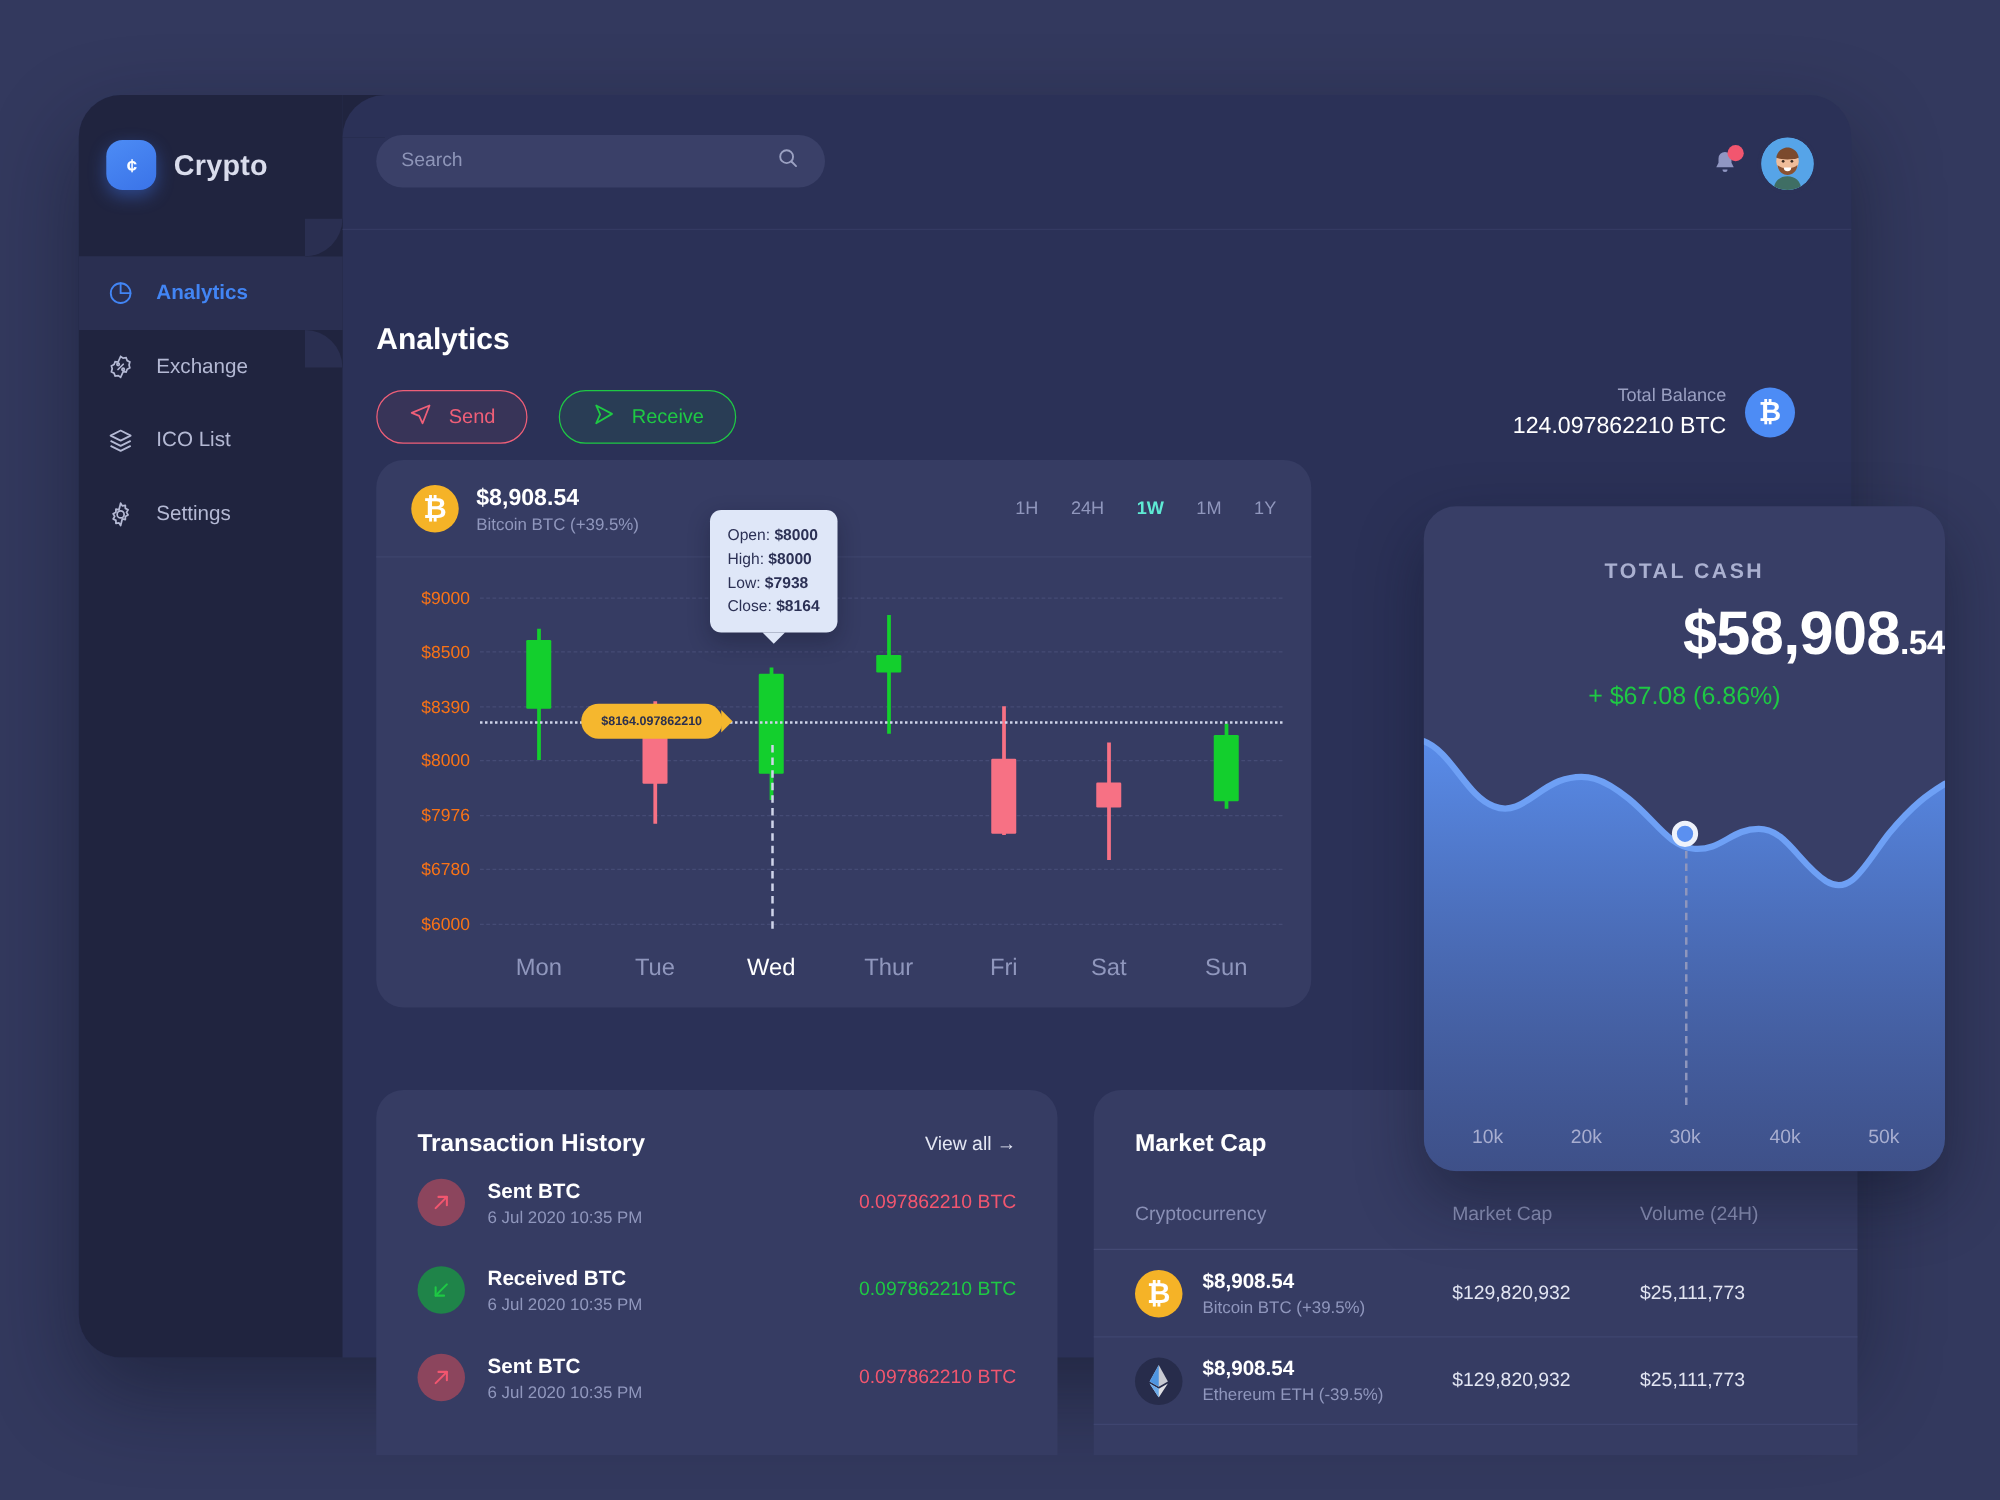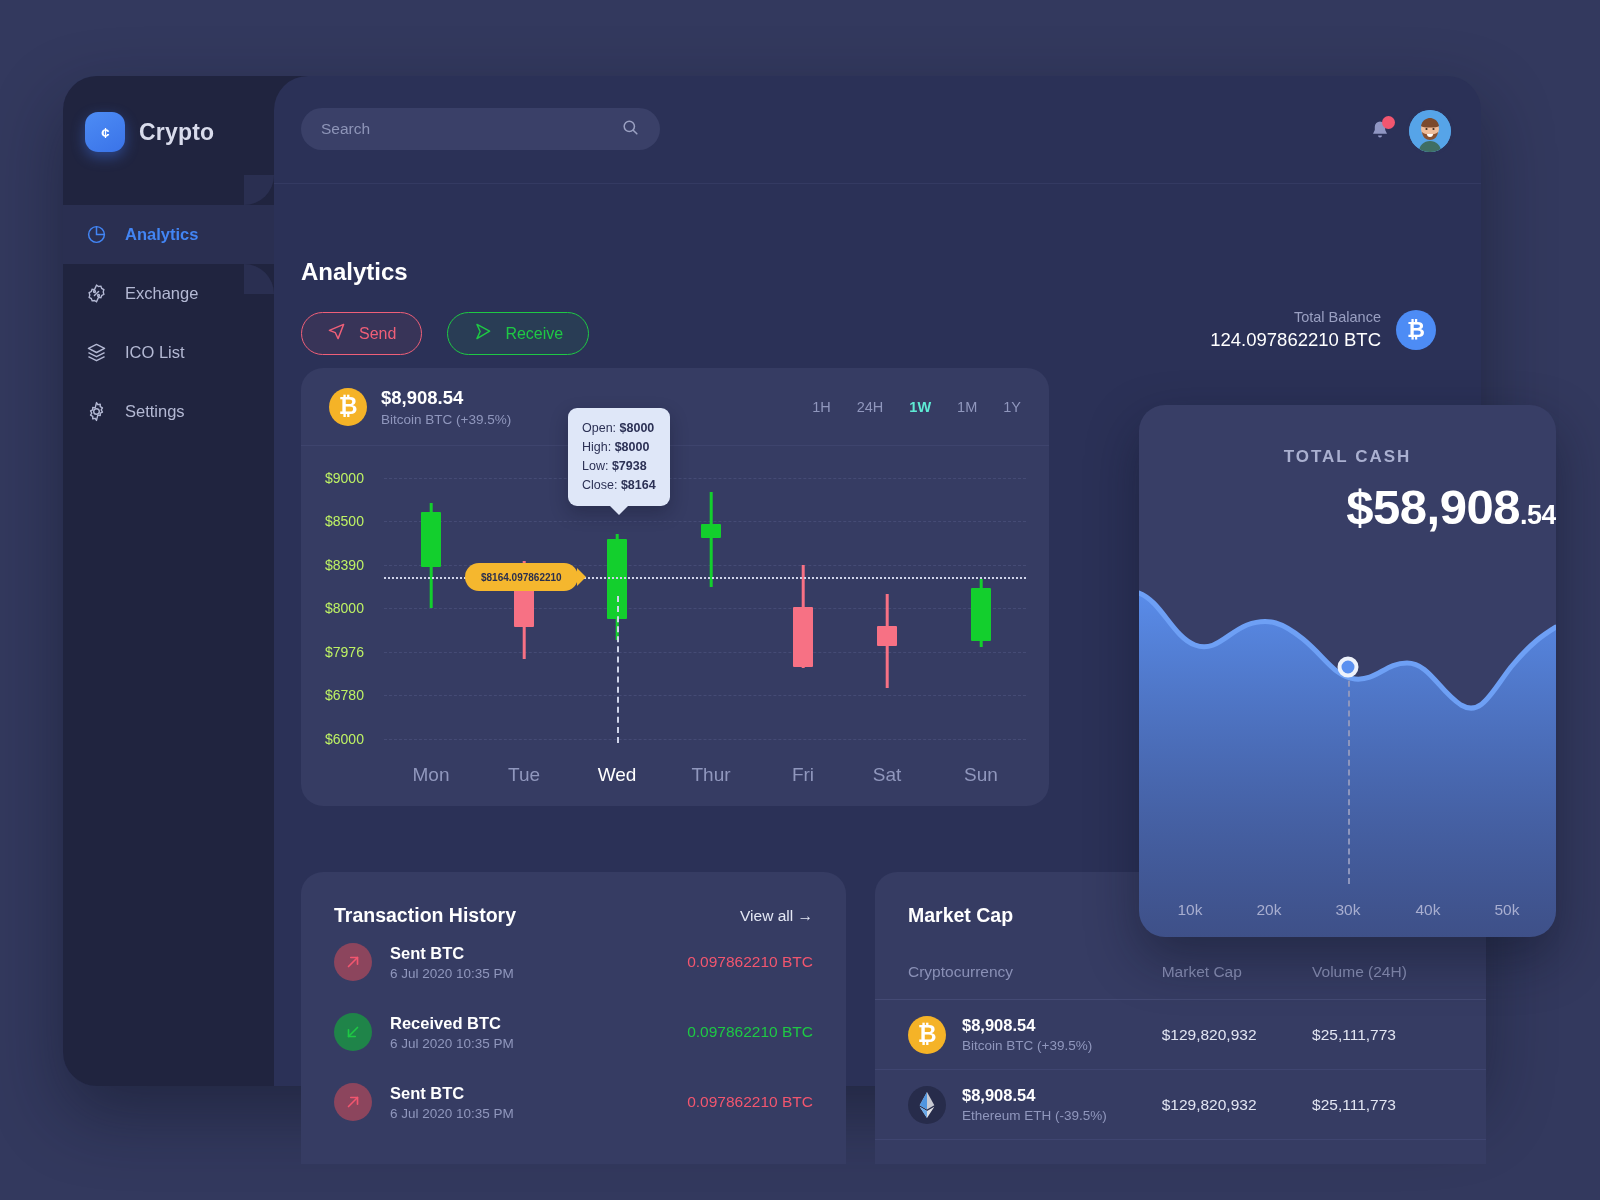--- a/index.html
+++ b/index.html
@@ -116,21 +116,21 @@
     display:flex;align-items:center;justify-content:center;
     color:#fff;font-size:23px;font-weight:700; margin-right:14px;
   }
   .coin-price{ font-size:18.5px; font-weight:700; color:#fff; }
   .coin-sub{ font-size:13.5px; color:#9097bd; margin-top:3px; }
   .ranges{ margin-left:auto; display:flex; gap:26px; }
   .range{ font-size:14.5px; color:#9097bd; cursor:pointer; }
   .range.active{ color:#5eead4; font-weight:700; }
 
   .plot{ position:relative; width:748px; height:360px; }
-  .ylab{ position:absolute; left:24px; font-size:14px; color:#bef264; transform:translateY(-50%); }
+  .ylab{ position:absolute; left:36px; font-size:14px; color:#f97316; transform:translateY(-50%); }
   .gridline{ position:absolute; left:83px; right:23px; height:0; border-top:1.4px dashed #454b75; }
   .xlab{ position:absolute; bottom:20px; font-size:19px; color:#9097bd; transform:translateX(-50%);text-align:right; }
   .xlab.active{ color:#fff; }
 
   .candle{ position:absolute; }
   .wick{ position:absolute; left:50%; width:2.6px; transform:translateX(-50%); }
   .body{ position:absolute; left:50%; width:20px; transform:translateX(-50%); border-radius:1px; }
   .candle.up .wick,.candle.up .body{ background:#13cf2d; }
   .candle.down .wick,.candle.down .body{ background:#f77184; }
 
@@ -504,20 +504,21 @@
       <div class="mc-cell c2">$129,820,932</div>
       <div class="mc-cell c3">$25,111,773</div>
     </div>
   </section>
 
   <section class="cash-card">
     <div class="cash-lbl">TOTAL CASH</div>
     <div class="cash-val">
       <span>$58,908</span><span class="cents">.54</span>
     </div>
+    <div class="cash-delta">+ $67.08 (6.86%)</div>
 
     <svg width="417" height="532" viewBox="0 0 417 532" style="position:absolute;left:0;top:0">
       <defs>
         <linearGradient id="areaFill" x1="0" y1="0" x2="0" y2="1">
           <stop offset="0%" stop-color="#5b90f0" stop-opacity=".95"></stop>
           <stop offset="100%" stop-color="#4a72c8" stop-opacity=".35"></stop>
         </linearGradient>
       </defs>
       <path d="M0 188 C 22 196, 34 232, 56 240 C 76 248, 88 228, 108 220
                C 130 212, 144 218, 164 234 C 186 252, 196 272, 216 274

